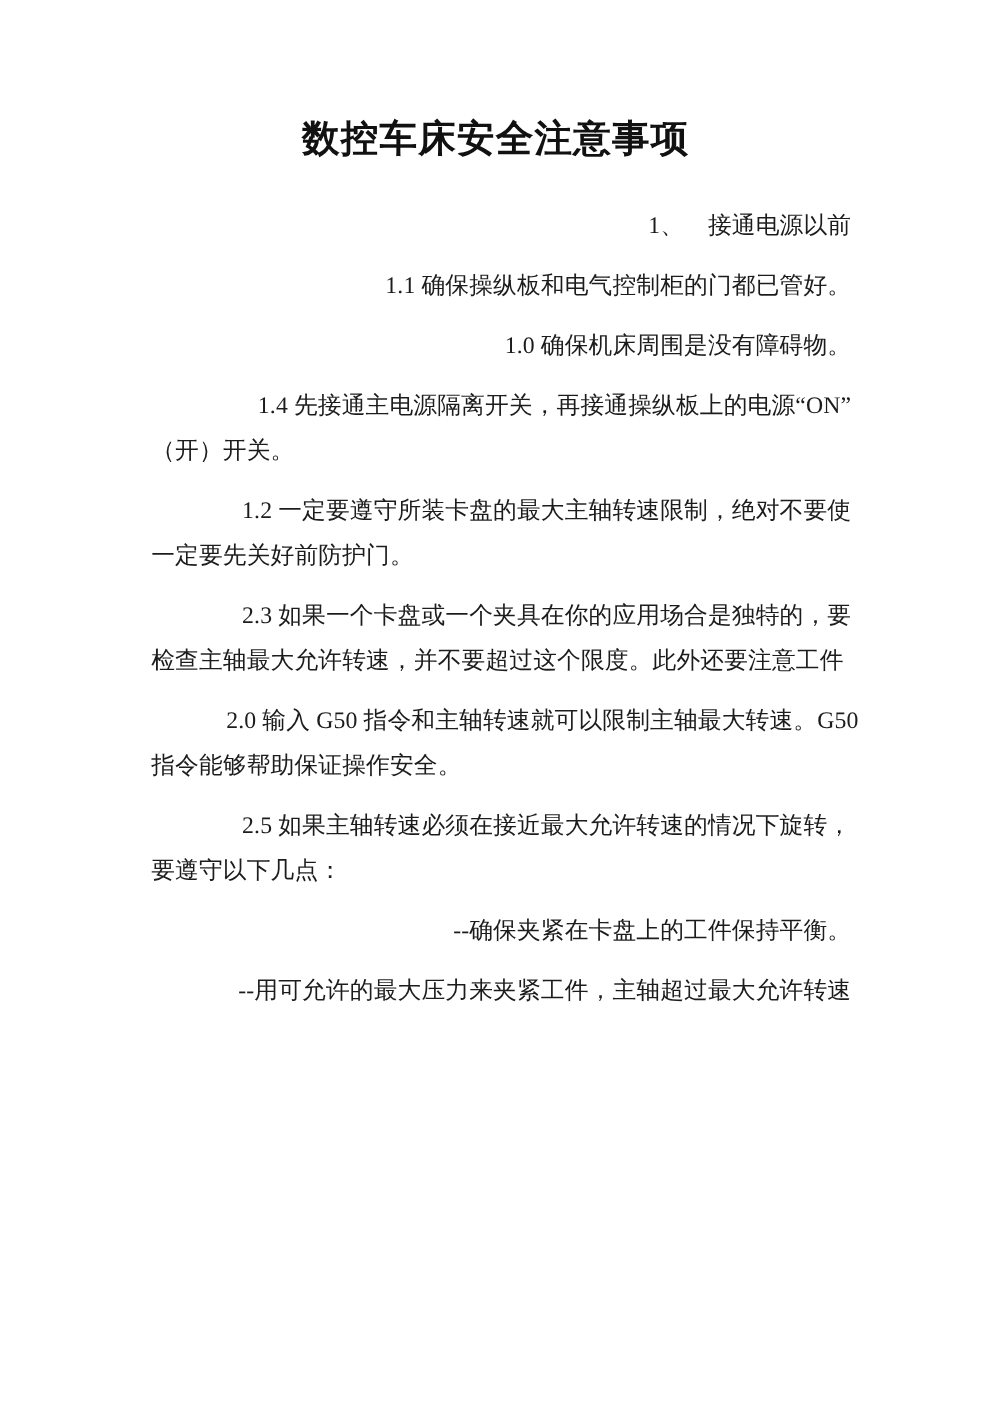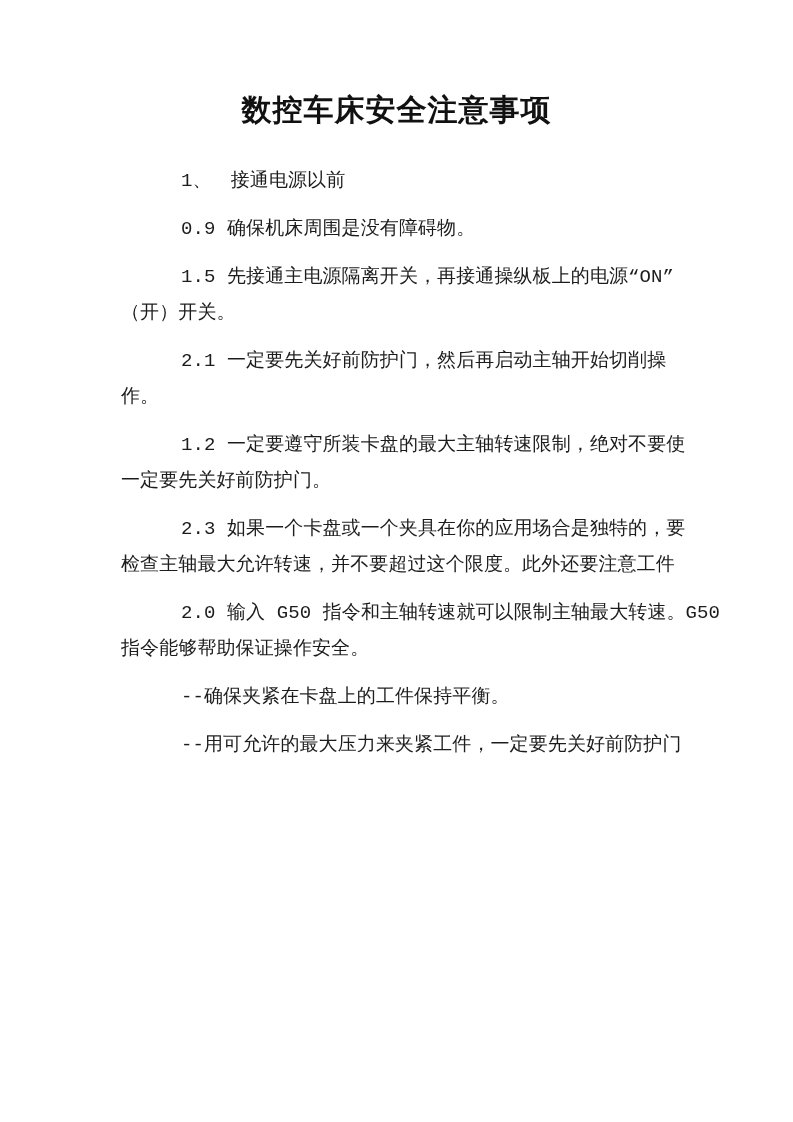--- a/index.html
+++ b/index.html
@@ -6,21 +6,21 @@
     margin: 0;
     padding: 0;
     background: #ffffff;
   }
   .page {
     position: relative;
     width: 793px;
     height: 1122px;
     background: #ffffff;
     overflow: hidden;
-    font-family: Liberation Mono, monospace;
+    font-family: Liberation Serif, serif;
     color: #1c1c1c;
   }
   .doc-title {
     margin: 0;
     padding-top: 92px;
     height: 40px;
     line-height: 40px;
     text-align: center;
     font-size: 30px;
     font-weight: bold;
@@ -38,54 +38,58 @@
     margin: 0 0 12px 0;
   }
   .line {
     height: 36px;
     line-height: 36px;
     white-space: nowrap;
     overflow: visible;
   }
   .line.first {
     padding-left: 60px;
+    text-align: right;
   }
 </style>
 </head>
 <body>
 
 <div class="page">
   <h1 class="doc-title">数控车床安全注意事项</h1>
   <div class="doc-body">
       <div class="para">
         <div class="line first">1、　接通电源以前</div>
       </div>
       <div class="para">
-        <div class="line first">0.9 确保机床周围是没有障碍物。</div>
+        <div class="line first">1.1 确保操纵板和电气控制柜的门都已管好。</div>
       </div>
       <div class="para">
-        <div class="line first">1.5 先接通主电源隔离开关，再接通操纵板上的电源“ON”</div>
-        <div class="line">（开）开关。</div>
+        <div class="line first">1.0 确保机床周围是没有障碍物。</div>
       </div>
       <div class="para">
-        <div class="line first">2.1 一定要先关好前防护门，然后再启动主轴开始切削操</div>
-        <div class="line">作。</div>
+        <div class="line first">1.4 先接通主电源隔离开关，再接通操纵板上的电源“ON”</div>
+        <div class="line">（开）开关。</div>
       </div>
       <div class="para">
         <div class="line first">1.2 一定要遵守所装卡盘的最大主轴转速限制，绝对不要使</div>
         <div class="line">一定要先关好前防护门。</div>
       </div>
       <div class="para">
         <div class="line first">2.3 如果一个卡盘或一个夹具在你的应用场合是独特的，要</div>
         <div class="line">检查主轴最大允许转速，并不要超过这个限度。此外还要注意工件</div>
       </div>
       <div class="para">
         <div class="line first">2.0 输入 G50 指令和主轴转速就可以限制主轴最大转速。G50</div>
         <div class="line">指令能够帮助保证操作安全。</div>
       </div>
       <div class="para">
+        <div class="line first">2.5 如果主轴转速必须在接近最大允许转速的情况下旋转，</div>
+        <div class="line">要遵守以下几点：</div>
+      </div>
+      <div class="para">
         <div class="line first">--确保夹紧在卡盘上的工件保持平衡。</div>
       </div>
       <div class="para">
-        <div class="line first">--用可允许的最大压力来夹紧工件，一定要先关好前防护门</div>
+        <div class="line first">--用可允许的最大压力来夹紧工件，主轴超过最大允许转速</div>
       </div>
     </div>
 </div>
 
 </body></html>

